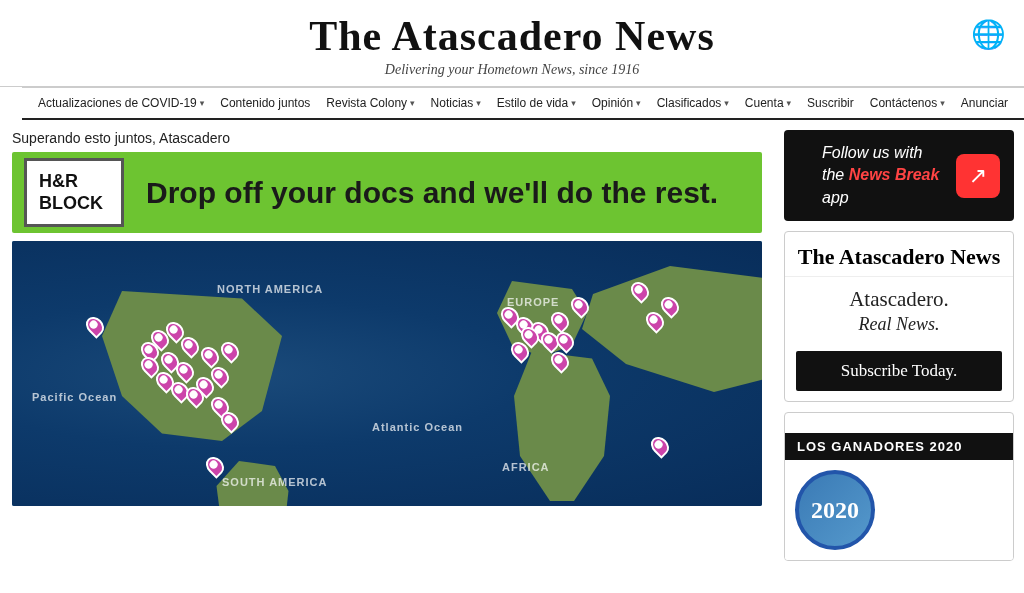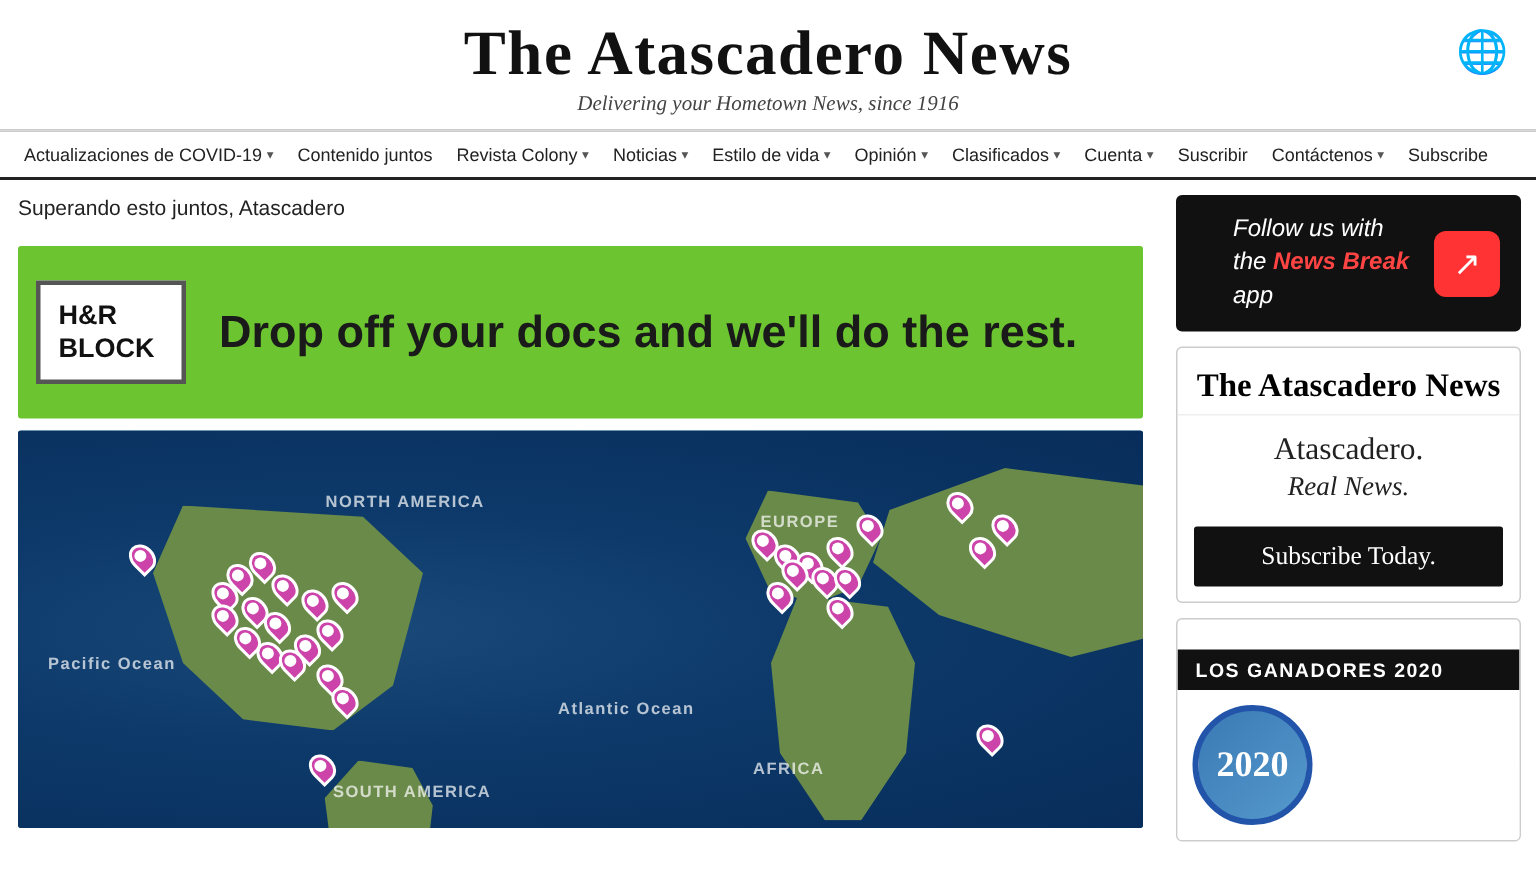--- a/index.html
+++ b/index.html
@@ -37,20 +37,21 @@
     nav {
       background: #fff;
       border-bottom: 2px solid #222;
       border-top: 1px solid #ccc;
       display: flex;
       align-items: center;
       padding: 0 8px;
       gap: 0;
       flex-wrap: nowrap;
       overflow: hidden;
+      margin-left: 22px;
     }
     nav .nav-item {
       display: flex;
       align-items: center;
       padding: 8px 8px;
       font-size: 12px;
       color: #222;
       cursor: pointer;
       white-space: nowrap;
       font-family: Arial, sans-serif;
@@ -73,31 +74,31 @@
     
     .content-area {
       flex: 1;
       padding: 10px 12px;
       min-width: 0;
     }
 
     .superando-text {
       font-size: 14px;
       color: #222;
-      margin-bottom: 18px;
+      margin-bottom: 6px;
       font-family: Arial, sans-serif;
     }
 
     
     .ad-banner {
       background: #6dc431;
       display: flex;
       align-items: center;
       margin-bottom: 8px;
-      height: 115px;
+      height: 81px;
       border-radius: 2px;
       overflow: hidden;
     }
     .ad-hr-block {
       background: #fff;
       border: 3px solid #555;
       color: #111;
       font-weight: 900;
       font-size: 18px;
       font-family: Arial, sans-serif;
@@ -365,21 +366,21 @@
       <span class="caret"> ▾</span>
     </div>
     <div class="nav-item">
       <span>Suscribir</span>
     </div>
     <div class="nav-item">
       <span>Contáctenos</span>
       <span class="caret"> ▾</span>
     </div>
     <div class="nav-item">
-      <span>Subscribe</span>
+      <span>Anunciar</span>
     </div>
   </nav>
 
 <div class="main-container">
 
   <div class="content-area">
     <div class="superando-text">Superando esto juntos, Atascadero</div>
 
     <div class="ad-banner">
       <div class="ad-hr-block">

